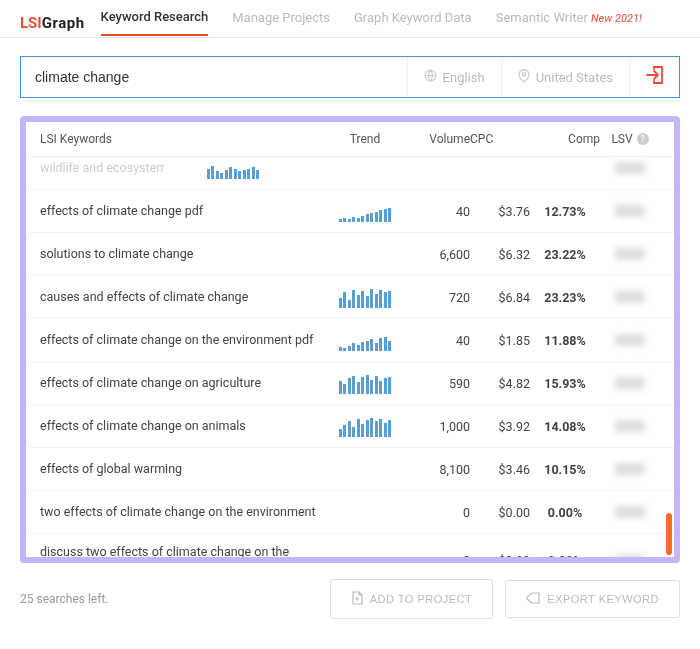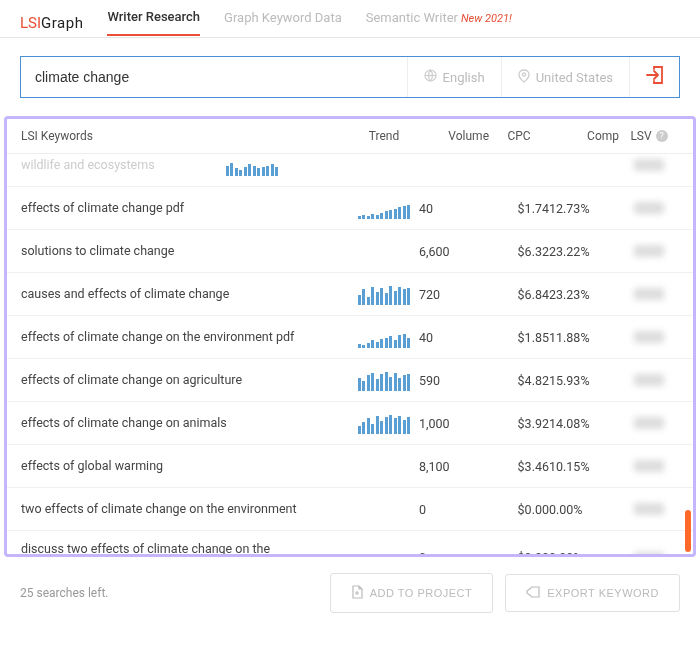--- a/index.html
+++ b/index.html
@@ -1,54 +1,54 @@
 <!DOCTYPE html>
 <html><head>
 <meta charset="utf-8">
 <style>
   * { box-sizing: border-box; margin: 0; padding: 0; }
   body { font-family: -apple-system, BlinkMacSystemFont, "Segoe UI", Roboto, Arial, sans-serif; background: #fff; color: #333; width: 700px; }
   
   
   .nav { display: flex; align-items: center; padding: 8px 20px 0 20px; border-bottom: 1px solid #e5e5e5; height: 38px; }
-  .logo { font-size: 15px; font-weight: 400; margin-right: 24px; }
+  .logo { font-size: 15px; font-weight: 700; margin-right: 16px; }
   .logo-l { color: #e94f35; }
   .logo-rest { color: #222; letter-spacing: 0.5px; }
   .nav-item { font-size: 13px; color: #bbb; margin-right: 24px; padding-bottom: 10px; cursor: pointer; }
   .nav-item.active { color: #333; font-weight: 500; border-bottom: 2px solid #e94f35; }
   .nav-badge { color: #e94f35; font-style: italic; font-size: 11px; margin-left: 3px; }
   
   
   .search-wrap { padding: 18px 20px; }
   .search-bar { display: flex; align-items: center; border: 1px solid #4a90d9; border-radius: 0; height: 42px; overflow: hidden; }
   .search-input { flex: 1; border: none; outline: none; padding: 0 14px; font-size: 14px; color: #333; min-width: 0; }
   .search-seg { display: flex; align-items: center; padding: 0 16px; color: #bbb; font-size: 13px; border-left: 1px solid #eee; height: 100%; gap: 6px; white-space: nowrap; }
   .search-go { width: 50px; display: flex; align-items: center; justify-content: center; border-left: 1px solid #eee; height: 100%; cursor: pointer; }
   .search-go svg { stroke: #e94f35; }
   
   
-  .table-wrap { margin: 0 4px; border: 3px solid #c4b5fd; border-radius: 4px; position: relative; }
+  .table-wrap { margin: 0 20px; border: 6px solid #c4b5fd; border-radius: 4px; position: relative; }
   .thead { display: flex; align-items: center; padding: 10px 14px; font-size: 12px; color: #555; border-bottom: 1px solid #eee; }
   .col-kw { flex: 1; }
   .col-trend { width: 70px; text-align: center; }
   .col-vol { width: 70px; text-align: right; }
-  .col-cpc { width: 60px; text-align: center; }
+  .col-cpc { width: 60px; text-align: left; }
   .col-comp { width: 70px; text-align: right; }
   .col-lsv { width: 60px; text-align: center; display: flex; align-items: center; justify-content: center; gap: 4px; }
   .help-circle { width: 12px; height: 12px; border-radius: 50%; background: #ccc; color: #fff; font-size: 9px; display: inline-flex; align-items: center; justify-content: center; }
   
   .tbody { max-height: 400px; overflow: hidden; position: relative; }
   .trow { display: flex; align-items: center; padding: 10px 14px; font-size: 12.5px; color: #444; border-bottom: 1px solid #f0f0f0; min-height: 40px; }
   .trow.cut { padding-top: 0; min-height: 16px; gap: 33px; }
   .cell-kw { flex: 1; padding-right: 10px; line-height: 1.35; }
   .cell-trend { width: 70px; display: flex; align-items: flex-end; justify-content: center; gap: 1.5px; height: 22px; }
   .trend-bar { width: 3px; background: #5a9fd4; }
-  .cell-vol { width: 70px; }
+  .cell-vol { width: 70px; text-align: right; }
   .cell-cpc { width: 60px; text-align: right; }
-  .cell-comp { width: 70px; text-align: left; }
+  .cell-comp { width: 70px; text-align: center; font-weight: bold; }
   .cell-lsv { width: 60px; display: flex; justify-content: center; }
   .lsv-blur { width: 30px; height: 12px; background: #ddd; border-radius: 2px; filter: blur(3px); }
   
   .scroll-track { position: absolute; right: 2px; top: 0; bottom: 0; width: 6px; }
   .scroll-thumb { position: absolute; width: 6px; background: #ff6a2b; border-radius: 3px; }
   
   
   .footer { display: flex; align-items: center; padding: 16px 20px; gap: 12px; }
   .searches-left { font-size: 12px; color: #999; flex: 1; }
   .btn { border: 1px solid #e0e0e0; background: #fff; color: #bbb; font-size: 11px; letter-spacing: 0.5px; padding: 11px 20px; border-radius: 3px; cursor: pointer; display: flex; align-items: center; gap: 7px; }
@@ -57,21 +57,22 @@
   .pin-icon svg, .globe-icon svg { stroke: #ccc; fill: none; }
 </style>
 </head>
 <body>
 
 <div class="nav">
   <div class="logo">
     <span class="logo-l">LSI</span><span class="logo-rest">Graph</span>
   </div>
   <div id="nav-items" style="display: contents;"></div>
-<div class="nav-item active">Writer Research</div>
+<div class="nav-item active">Keyword Research</div>
+    <div class="nav-item">Manage Projects</div>
     <div class="nav-item">Graph Keyword Data</div>
     <div class="nav-item">Semantic Writer<span class="nav-badge">New 2021!</span></div>
   </div>
 
 <div class="search-wrap">
   <div class="search-bar">
     <input class="search-input" value="climate change" style="">
     <div class="search-seg">
       <span class="globe-icon">
         <svg width="13" height="13" viewBox="0 0 13 13">
@@ -147,21 +148,21 @@
           <div class="trend-bar" style="height: 3.9px;"></div>
           <div class="trend-bar" style="height: 6.5px;"></div>
           <div class="trend-bar" style="height: 7.8px;"></div>
           <div class="trend-bar" style="height: 9.1px;"></div>
           <div class="trend-bar" style="height: 10.4px;"></div>
           <div class="trend-bar" style="height: 11.7px;"></div>
           <div class="trend-bar" style="height: 13px;"></div>
           <div class="trend-bar" style="height: 14.3px;"></div>
         </div>
         <div class="cell-vol">40</div>
-        <div class="cell-cpc">$1.74</div>
+        <div class="cell-cpc">$3.76</div>
         <div class="cell-comp">12.73%</div>
         <div class="cell-lsv">
           <div class="lsv-blur"></div>
         </div>
       </div>
       <div class="trow">
         <div class="cell-kw">solutions to climate change</div>
         <div class="cell-trend"></div>
         <div class="cell-vol">6,600</div>
         <div class="cell-cpc">$6.32</div>

